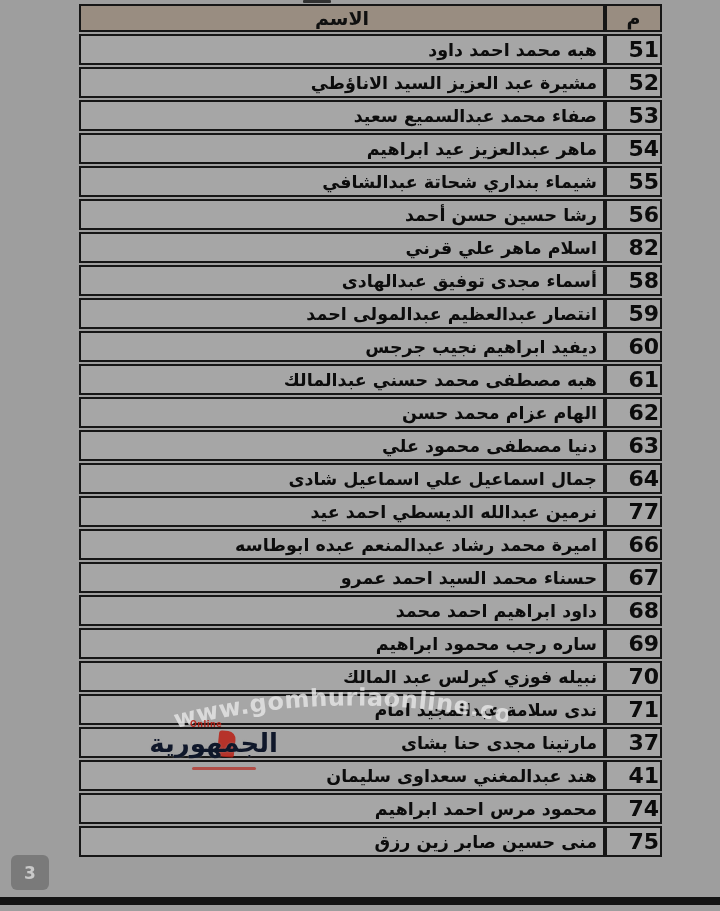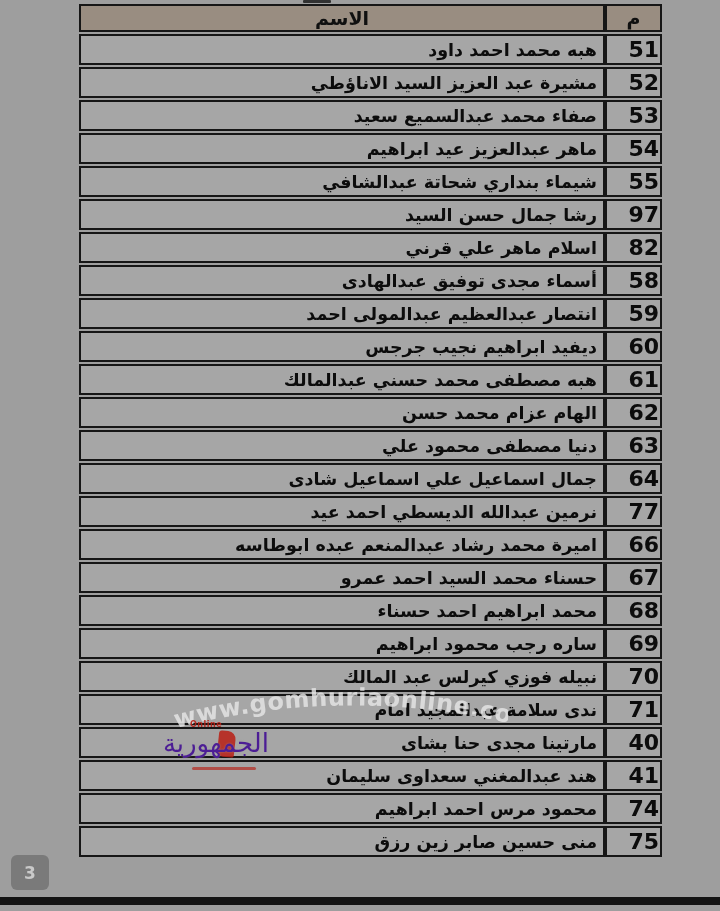--- a/index.html
+++ b/index.html
@@ -48,22 +48,22 @@
   .logo .online{
     position:absolute;top:1px;left:8px;color:var(--accent-red);
     font-size:8px;font-weight:bold;letter-spacing:.5px;opacity:.9;
   }
   .logo .blob{
     position:absolute;left:36px;top:12px;width:17px;height:26px;
     background:var(--accent-red);border-radius:3px 8px 2px 6px;
     transform:rotate(6deg);opacity:.85;z-index:0;
   }
   .logo .arabic{
-    position:absolute;top:8px;right:9px;z-index:1;direction:rtl;
-    font-size:26px;font-weight:normal;color:#4c1d95;line-height:1.3;
+    position:absolute;top:8px;right:0;z-index:1;direction:rtl;
+    font-size:26px;font-weight:bold;color:#0f172a;line-height:1.3;
     text-shadow:0 0 2px rgba(160,160,160,.6);
   }
   .logo .underbar{
     position:absolute;left:10px;top:48px;width:64px;height:3px;
     background:var(--accent-red);opacity:.65;border-radius:2px;
   }
   
   .page-badge{
     position:absolute;left:11px;top:855px;width:38px;height:35px;
     background:var(--badge-bg);border-radius:6px;
@@ -110,22 +110,22 @@
     <td class="num">54</td>
     <td class="name">ماهر عبدالعزيز عيد ابراهيم</td>
   </tr>
 
   <tr>
     <td class="num">55</td>
     <td class="name">شيماء بنداري شحاتة عبدالشافي</td>
   </tr>
 
   <tr>
-    <td class="num">97</td>
-    <td class="name">رشا جمال حسن السيد</td>
+    <td class="num">56</td>
+    <td class="name">رشا حسين حسن أحمد</td>
   </tr>
 
   <tr>
     <td class="num">82</td>
     <td class="name">اسلام ماهر علي قرني</td>
   </tr>
 
   <tr>
     <td class="num">58</td>
     <td class="name">أسماء مجدى توفيق عبدالهادى</td>
@@ -171,40 +171,40 @@
     <td class="name">اميرة محمد رشاد عبدالمنعم عبده ابوطاسه</td>
   </tr>
 
   <tr>
     <td class="num">67</td>
     <td class="name">حسناء محمد السيد احمد عمرو</td>
   </tr>
 
   <tr>
     <td class="num">68</td>
-    <td class="name">محمد ابراهيم احمد حسناء</td>
+    <td class="name">داود ابراهيم احمد محمد</td>
   </tr>
 
   <tr>
     <td class="num">69</td>
     <td class="name">ساره رجب محمود ابراهيم</td>
   </tr>
 
   <tr>
     <td class="num">70</td>
     <td class="name">نبيله فوزي كيرلس عبد المالك</td>
   </tr>
 
   <tr>
     <td class="num">71</td>
     <td class="name">ندى سلامة عبدالمجيد امام</td>
   </tr>
 
   <tr>
-    <td class="num">40</td>
+    <td class="num">37</td>
     <td class="name">مارتينا مجدى حنا بشاى</td>
   </tr>
 
   <tr>
     <td class="num">41</td>
     <td class="name">هند عبدالمغني سعداوى سليمان</td>
   </tr>
 
   <tr>
     <td class="num">74</td>

